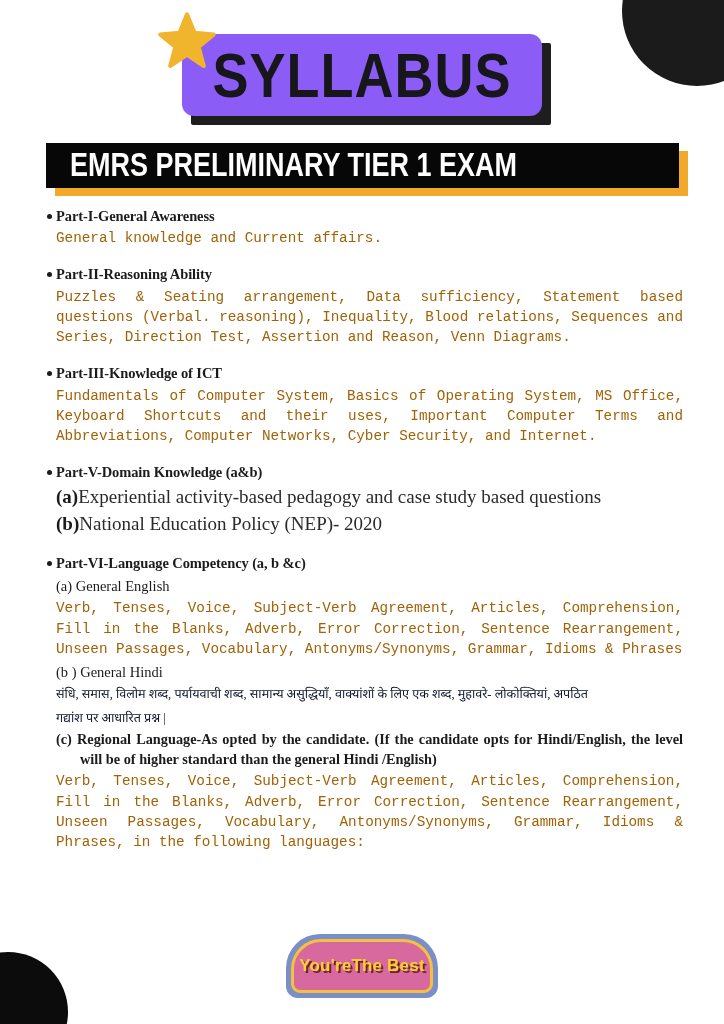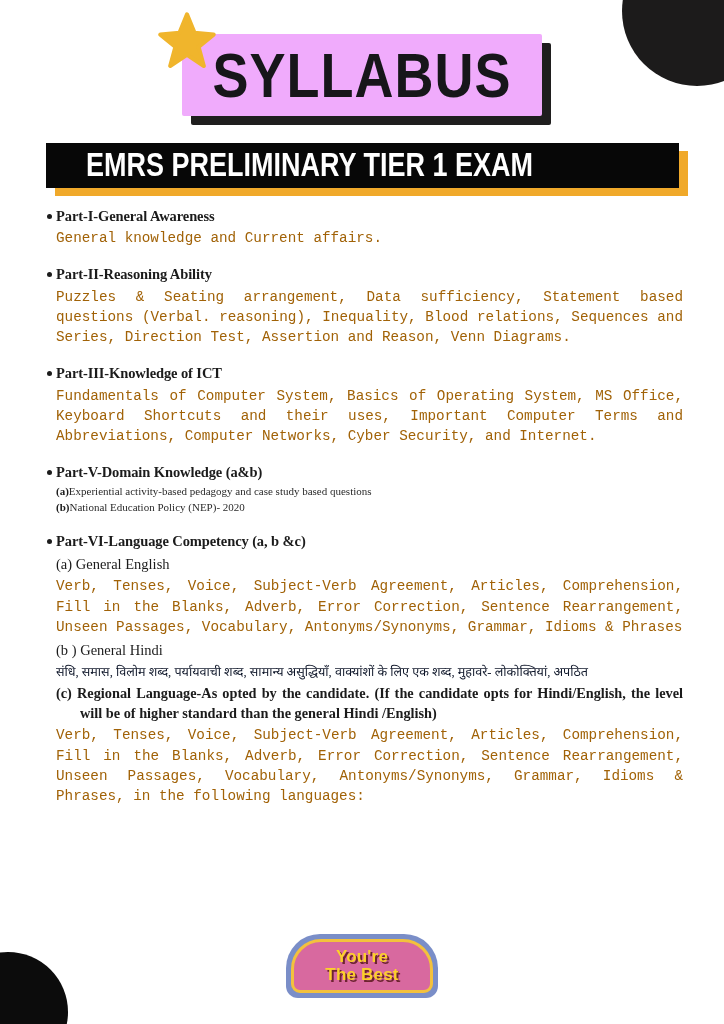--- a/index.html
+++ b/index.html
@@ -59,22 +59,22 @@
     height: 100%;
     background: #1f1e1e;
     border-radius: 2px;
   }
   .banner-face {
     position: absolute;
     left: 0;
     top: 0;
     width: 100%;
     height: 100%;
-    background: #f0abfc;
-    border-radius: 2px;
+    background: #8b5cf6;
+    border-radius: 12px;
     display: flex;
     align-items: center;
     justify-content: center;
   }
   .banner-title {
     font-family: "Liberation Sans", sans-serif;
     font-weight: bold;
     font-size: 54px;
     letter-spacing: 1px;
     color: #17161a;
@@ -108,21 +108,21 @@
   }
   .exambar-face {
     position: absolute;
     left: 0;
     top: 0;
     width: 100%;
     height: 100%;
     background: #070707;
     display: flex;
     align-items: center;
-    padding-left: 40px;
+    padding-left: 24px;
     box-sizing: border-box;
   }
   .exambar-title {
     font-family: "Liberation Sans", sans-serif;
     font-weight: bold;
     font-size: 27px;
     color: #ffffff;
     letter-spacing: 0px;
     transform: scaleY(1.2);
   }
@@ -163,21 +163,21 @@
     color: #a16207;
     line-height: 1.42;
     text-align: justify;
     margin-top: 2px;
   }
   .sec-body.nojustify {
     text-align: left;
   }
   .sub-line {
     font-family: "Liberation Serif", serif;
-    font-size: 11px;
+    font-size: 19px;
     color: #2a2a2a;
     line-height: 1.38;
     margin-top: 1px;
   }
   .sub-label {
     font-weight: bold;
     color: #1b1b1b;
   }
   .sub-head {
     font-family: "Liberation Serif", serif;
@@ -221,21 +221,20 @@
     z-index: 5;
   }
   .badge-inner {
     width: 142px;
     height: 54px;
     border-radius: 30px 30px 9px 9px;
     background: #d8699f;
     border: 3px solid #f3c13d;
     box-sizing: border-box;
     display: flex;
-    flex-direction: column;
     align-items: center;
     justify-content: center;
   }
   .badge-line {
     font-family: "Liberation Sans", sans-serif;
     font-weight: bold;
     font-size: 17px;
     color: #fcd12a;
     line-height: 1.04;
     text-shadow: 2px 2px 0 #6d2430;
@@ -301,20 +300,21 @@
 
     <div class="section">
       <span class="bullet"></span>
       <div class="sec-title">Part-VI-Language Competency (a, b &amp;c)</div>
 
       <div class="sub-head">(a) General English</div>
       <div class="sec-body">Verb, Tenses, Voice, Subject-Verb Agreement, Articles, Comprehension, Fill in the Blanks, Adverb, Error Correction, Sentence Rearrangement, Unseen Passages, Vocabulary, Antonyms/Synonyms, Grammar, Idioms &amp; Phrases</div>
 
       <div class="sub-head">(b ) General Hindi</div>
       <div class="hindi-line">संधि, समास, विलोम शब्द, पर्यायवाची शब्द, सामान्य असुद्धियाँ, वाक्यांशों के लिए एक शब्द, मुहावरे- लोकोक्तियां, अपठित</div>
+      <div class="hindi-line">गद्यांश पर आधारित प्रश्न |</div>
 
       <div class="reg-head">(c) Regional Language-As opted by the candidate. (If the candidate opts for Hindi/English, the level will be of higher standard than the general Hindi /English)</div>
       <div class="sec-body">Verb, Tenses, Voice, Subject-Verb Agreement, Articles, Comprehension, Fill in the Blanks, Adverb, Error Correction, Sentence Rearrangement, Unseen Passages, Vocabulary, Antonyms/Synonyms, Grammar, Idioms &amp; Phrases, in the following languages:</div>
     </div>
 
   </div>
 
   <div class="badge">
     <div class="badge-inner">
       <span class="badge-line">You're</span>

